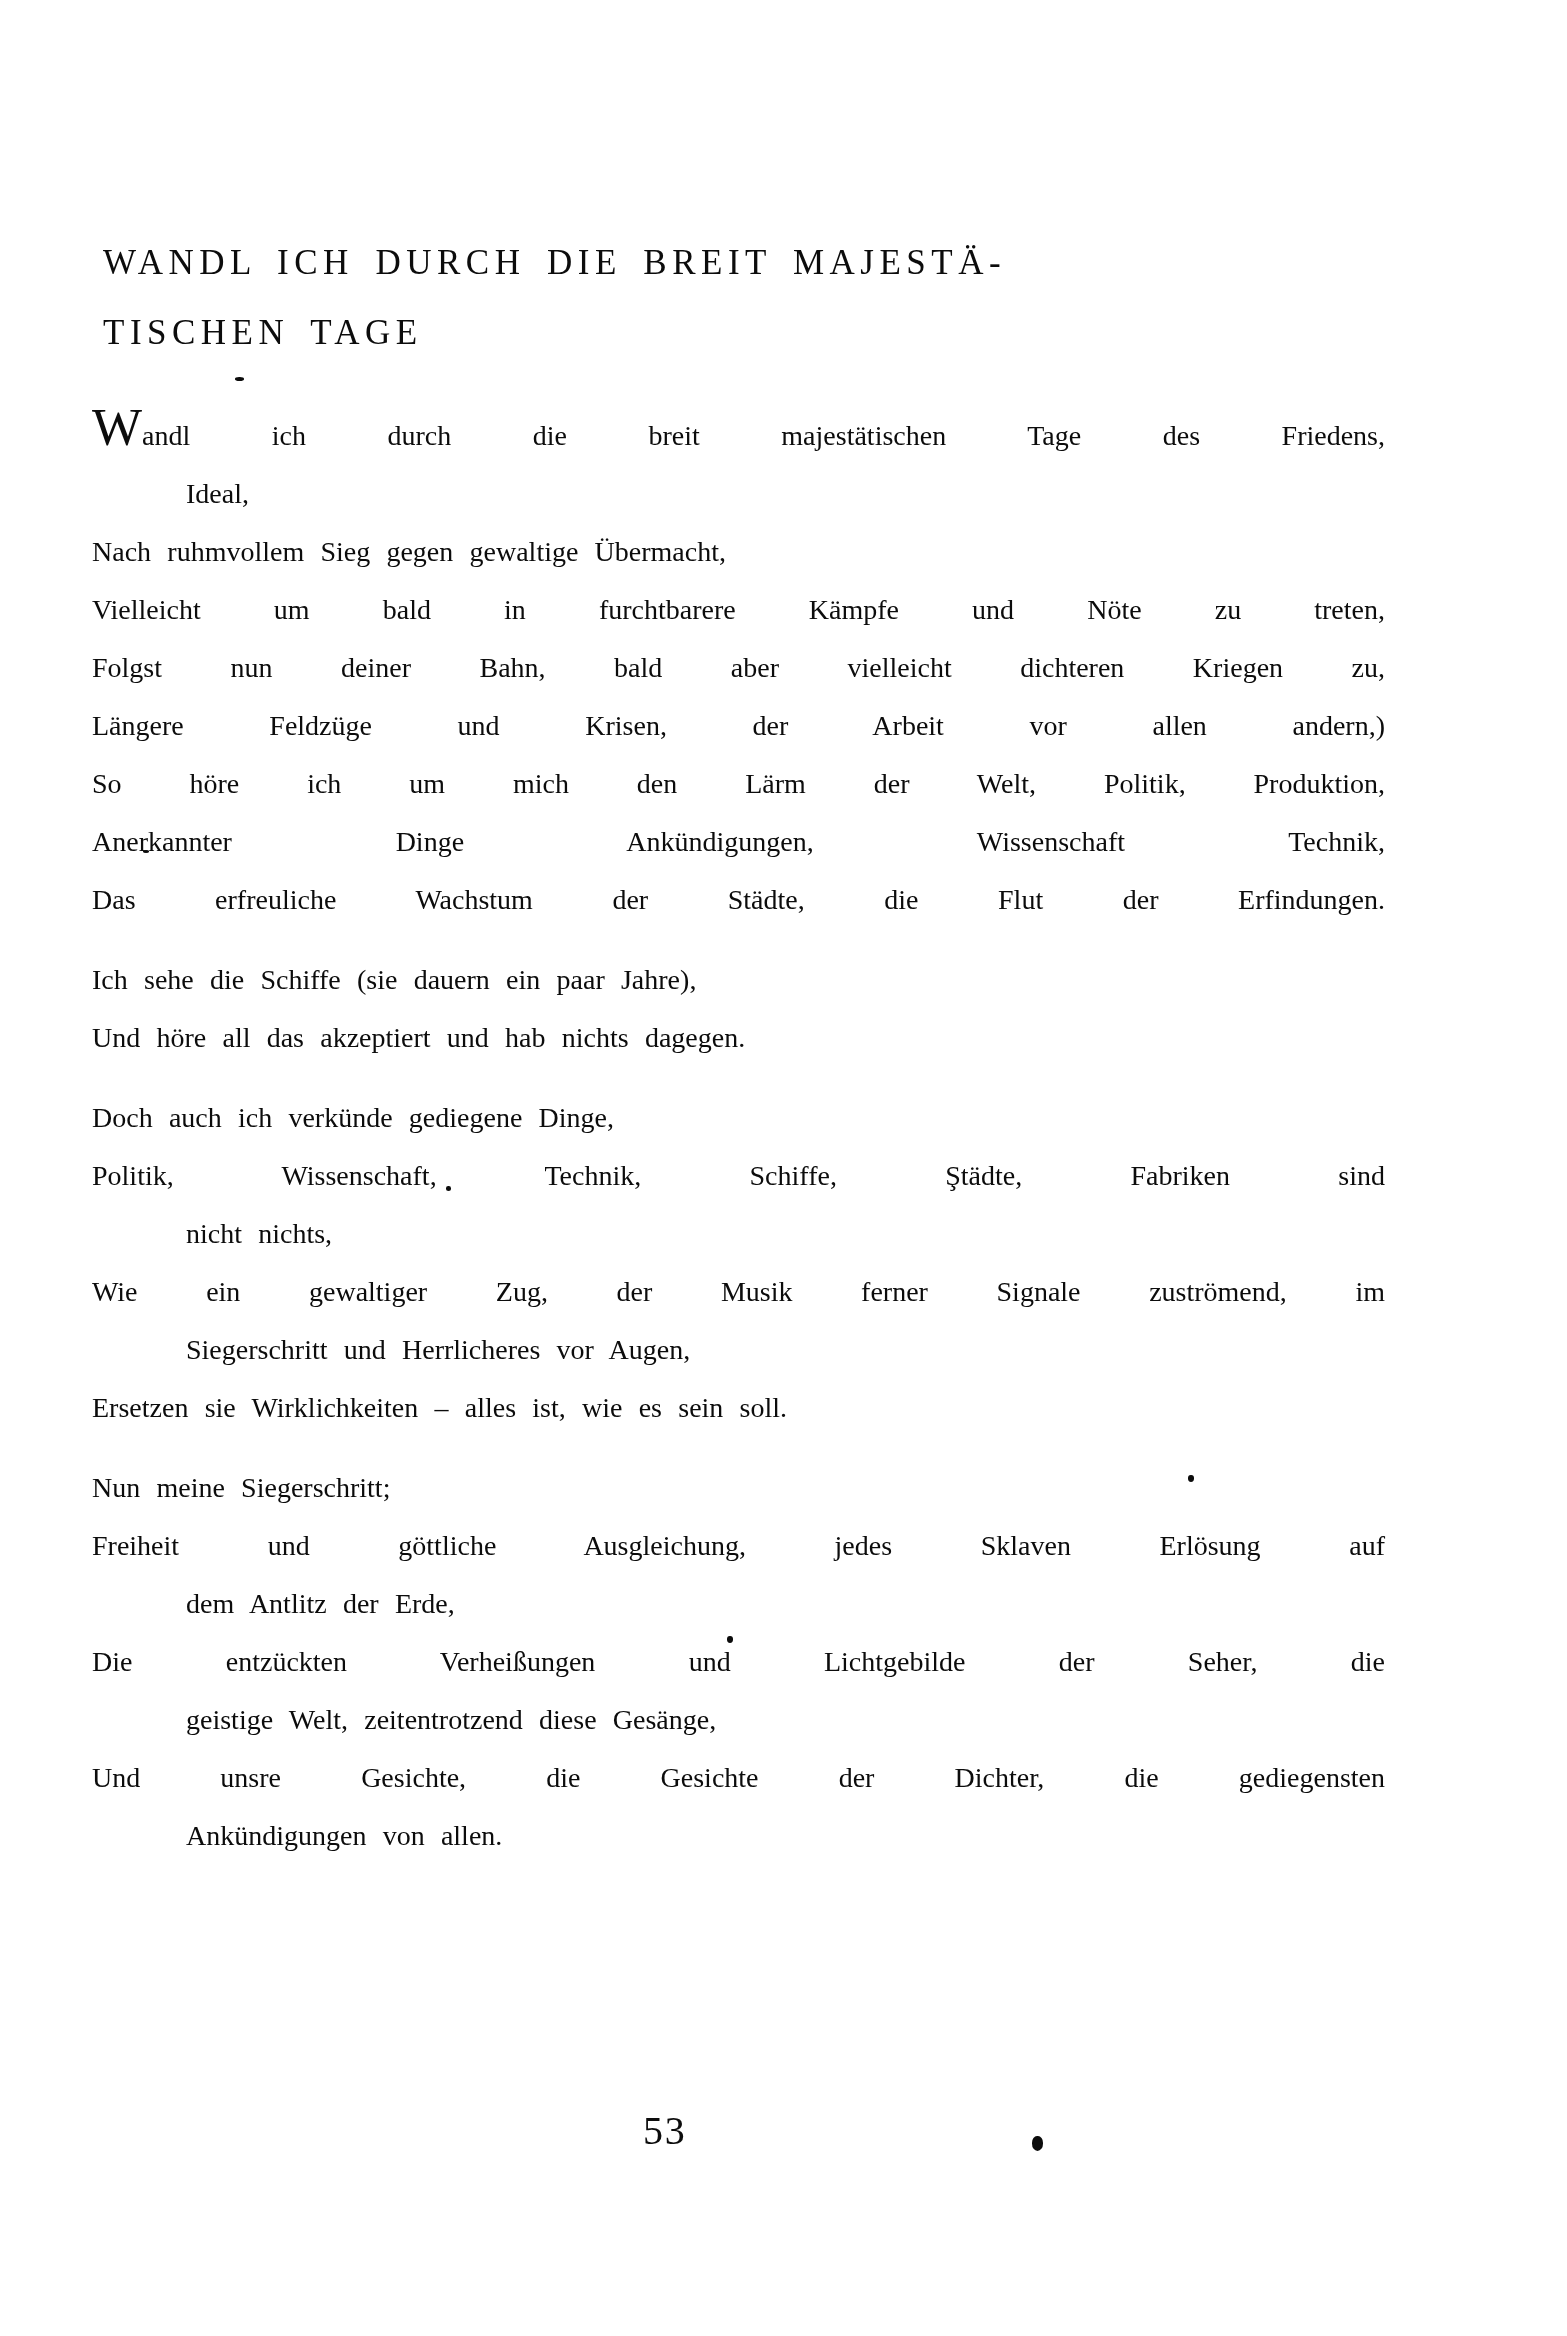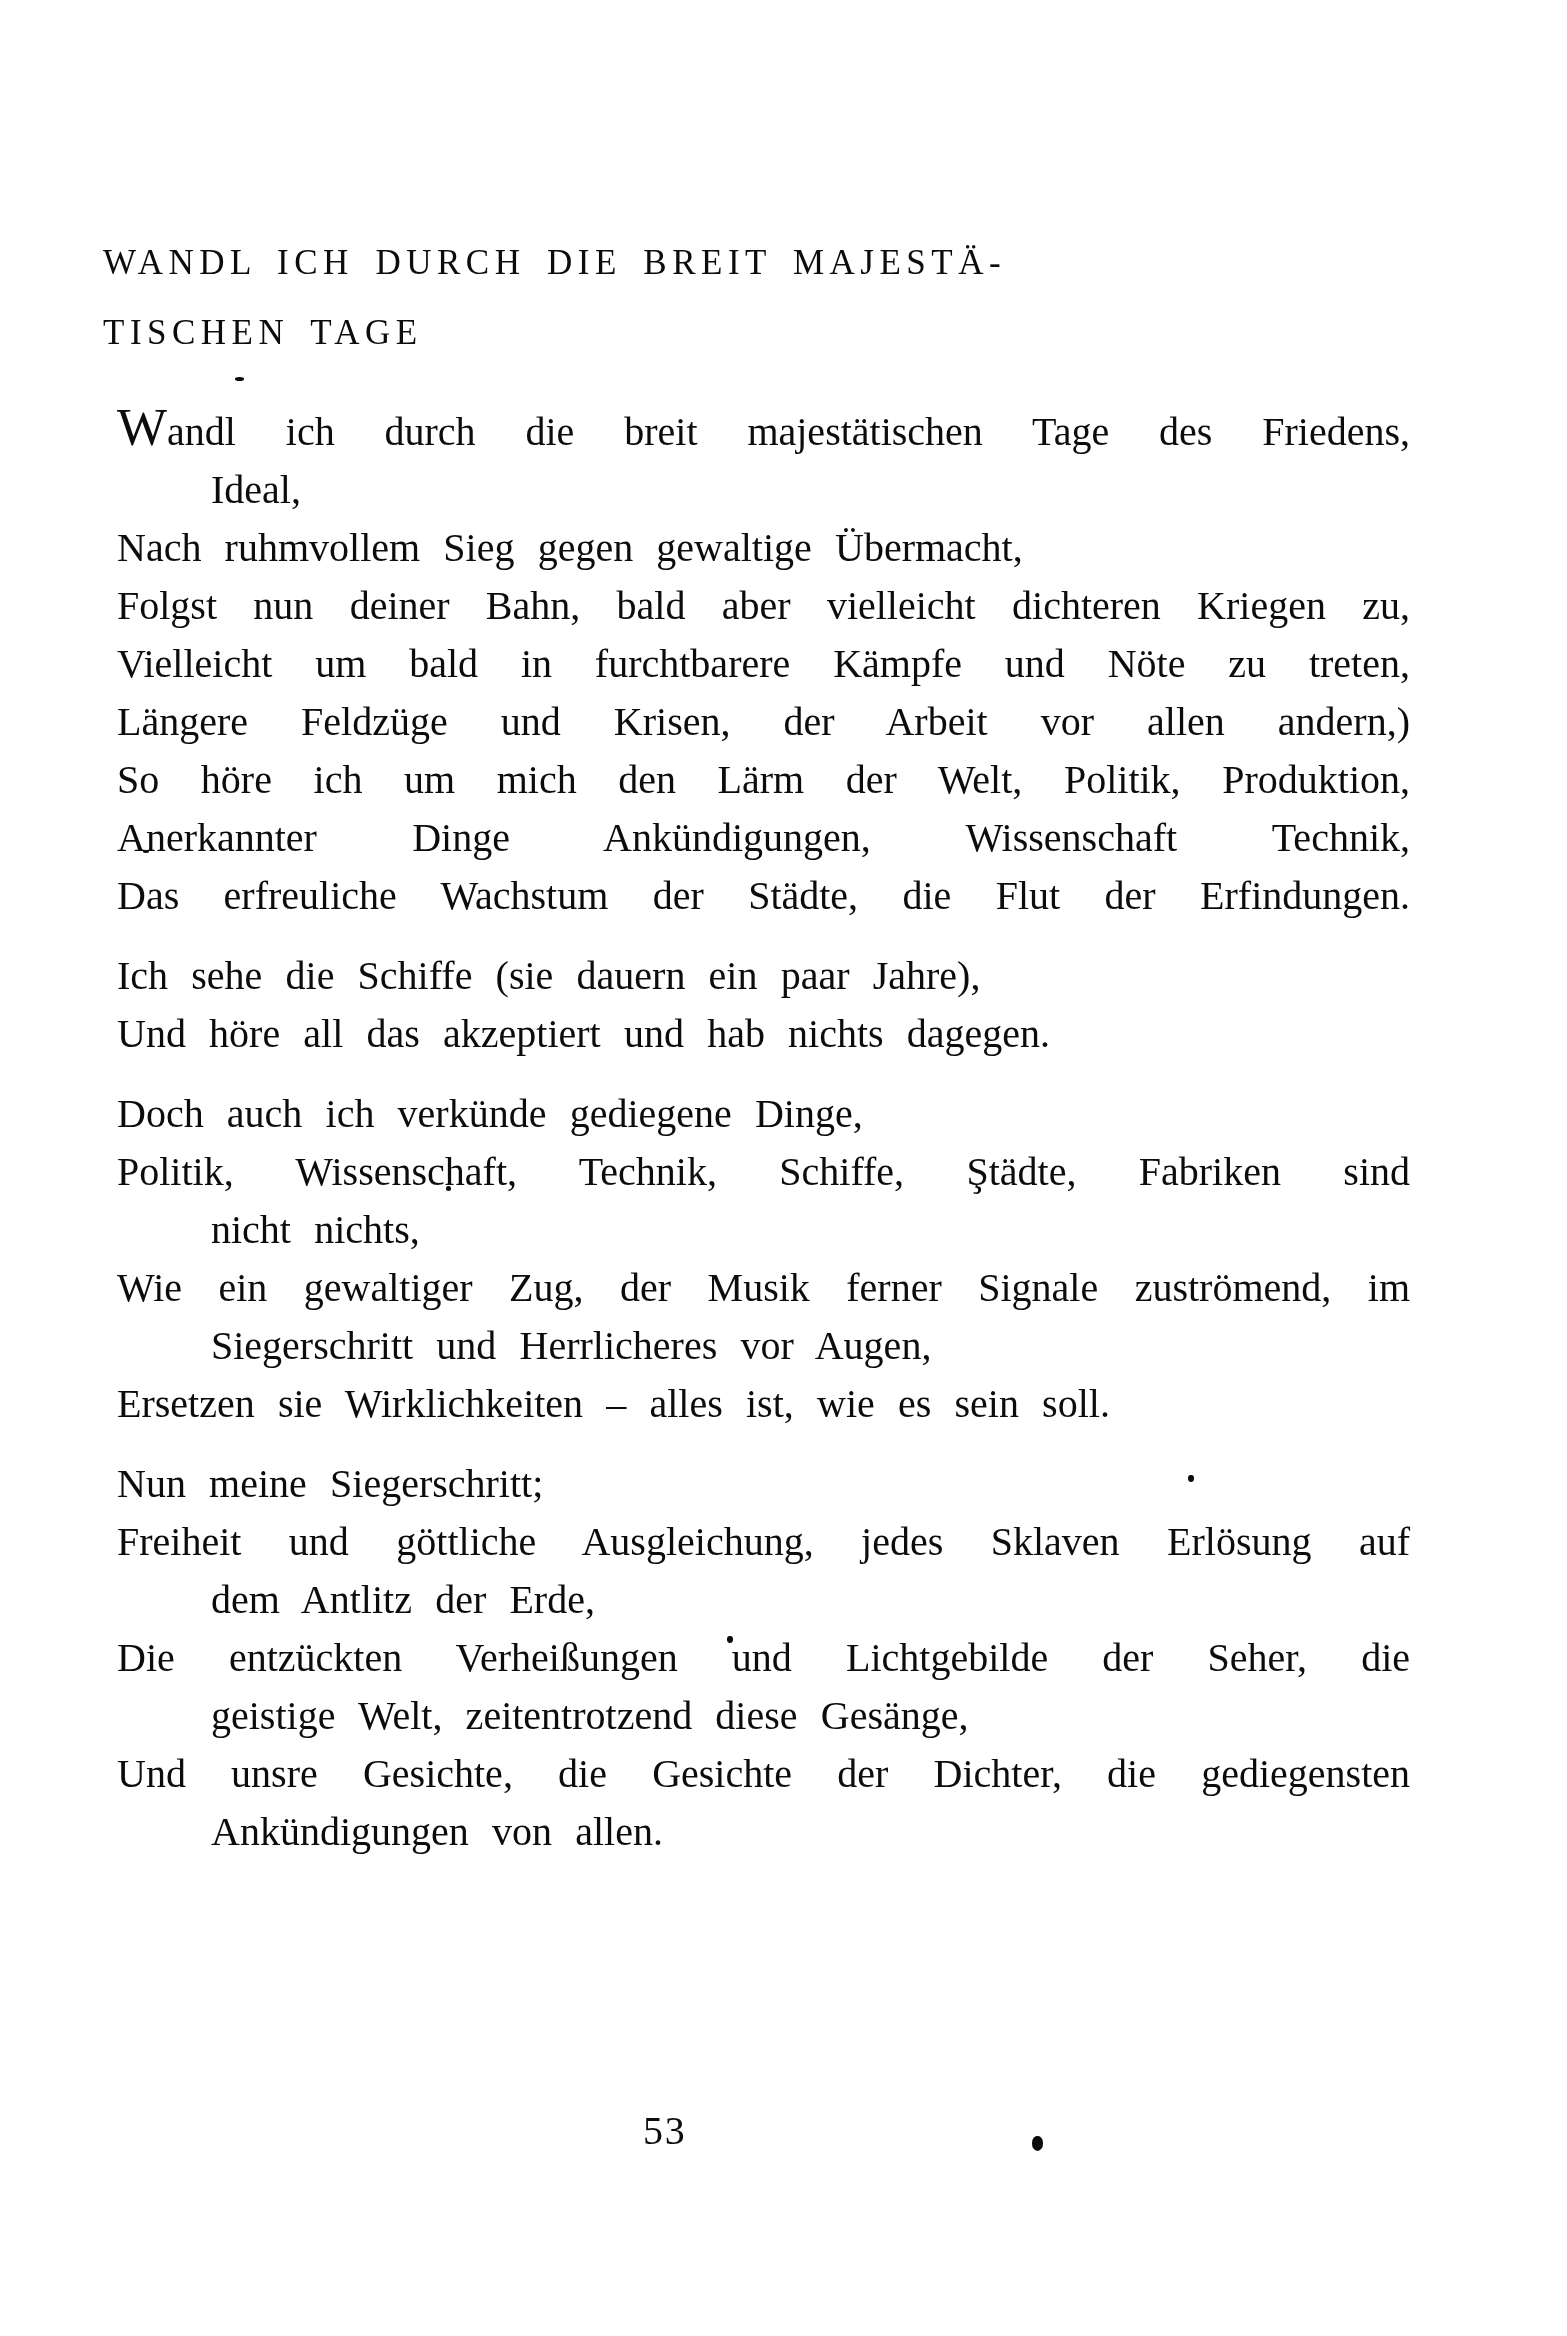--- a/index.html
+++ b/index.html
@@ -24,24 +24,24 @@
     text-align: left;
     font-size: 35px;
     line-height: 70px;
     letter-spacing: 5.5px;
     word-spacing: 7.3px;
     font-weight: 400;
     margin: 0;
   }
   .poem {
     position: absolute;
-    left: 117px;
+    left: 92px;
     top: 398px;
     width: 1293px;
-    font-size: 40px;
+    font-size: 28px;
     line-height: 58px;
   }
   .stanza + .stanza { margin-top: 22px; }
   .line {
     white-space: nowrap;
     word-spacing: 0.33em;
   }
   .line.justify {
     white-space: normal;
     word-spacing: 0.10em;
@@ -74,22 +74,22 @@
   <h1 class="title">
     <div>WANDL ICH DURCH DIE BREIT MAJESTÄ-</div>
     <div>TISCHEN TAGE</div>
   </h1>
 
   <div class="poem">
       <div class="stanza">
         <div class="line justify initial">Wandl ich durch die breit majestätischen Tage des Friedens,</div>
         <div class="line indent">Ideal,</div>
         <div class="line">Nach ruhmvollem Sieg gegen gewaltige Übermacht,</div>
+        <div class="line justify">Vielleicht um bald in furchtbarere Kämpfe und Nöte zu treten,</div>
         <div class="line justify">Folgst nun deiner Bahn, bald aber vielleicht dichteren Kriegen zu,</div>
-        <div class="line justify">Vielleicht um bald in furchtbarere Kämpfe und Nöte zu treten,</div>
         <div class="line justify">Längere Feldzüge und Krisen, der Arbeit vor allen andern,)</div>
         <div class="line justify">So höre ich um mich den Lärm der Welt, Politik, Produktion,</div>
         <div class="line justify">Anerkannter Dinge Ankündigungen, Wissenschaft  Technik,</div>
         <div class="line justify">Das erfreuliche Wachstum der Städte, die Flut der Erfindungen.</div>
       </div>
       <div class="stanza">
         <div class="line">Ich sehe die Schiffe (sie dauern ein paar Jahre),</div>
         <div class="line">Und höre all das akzeptiert und hab nichts dagegen.</div>
       </div>
       <div class="stanza">

